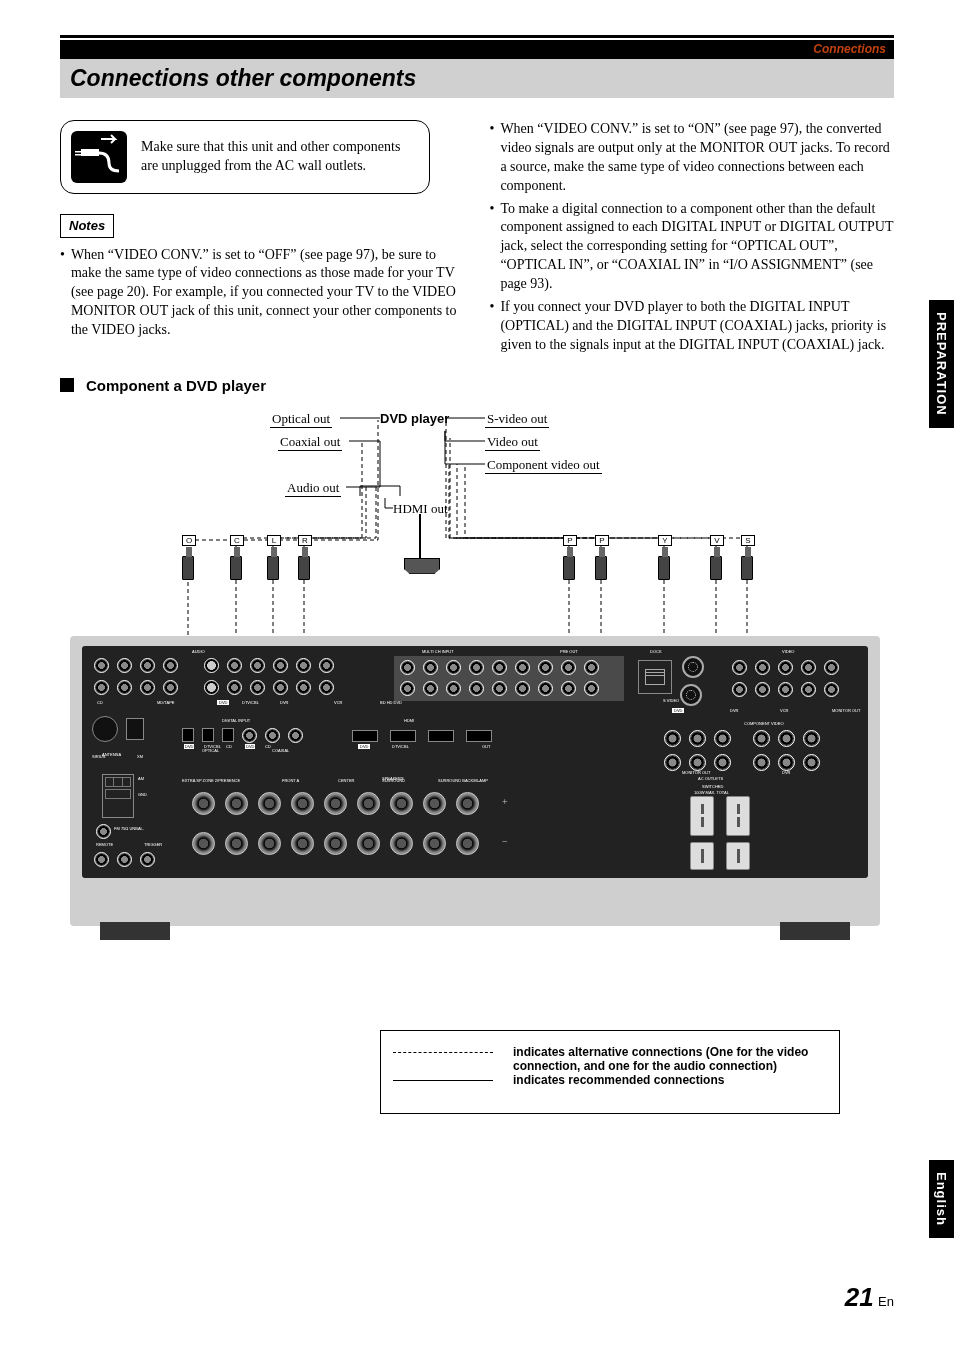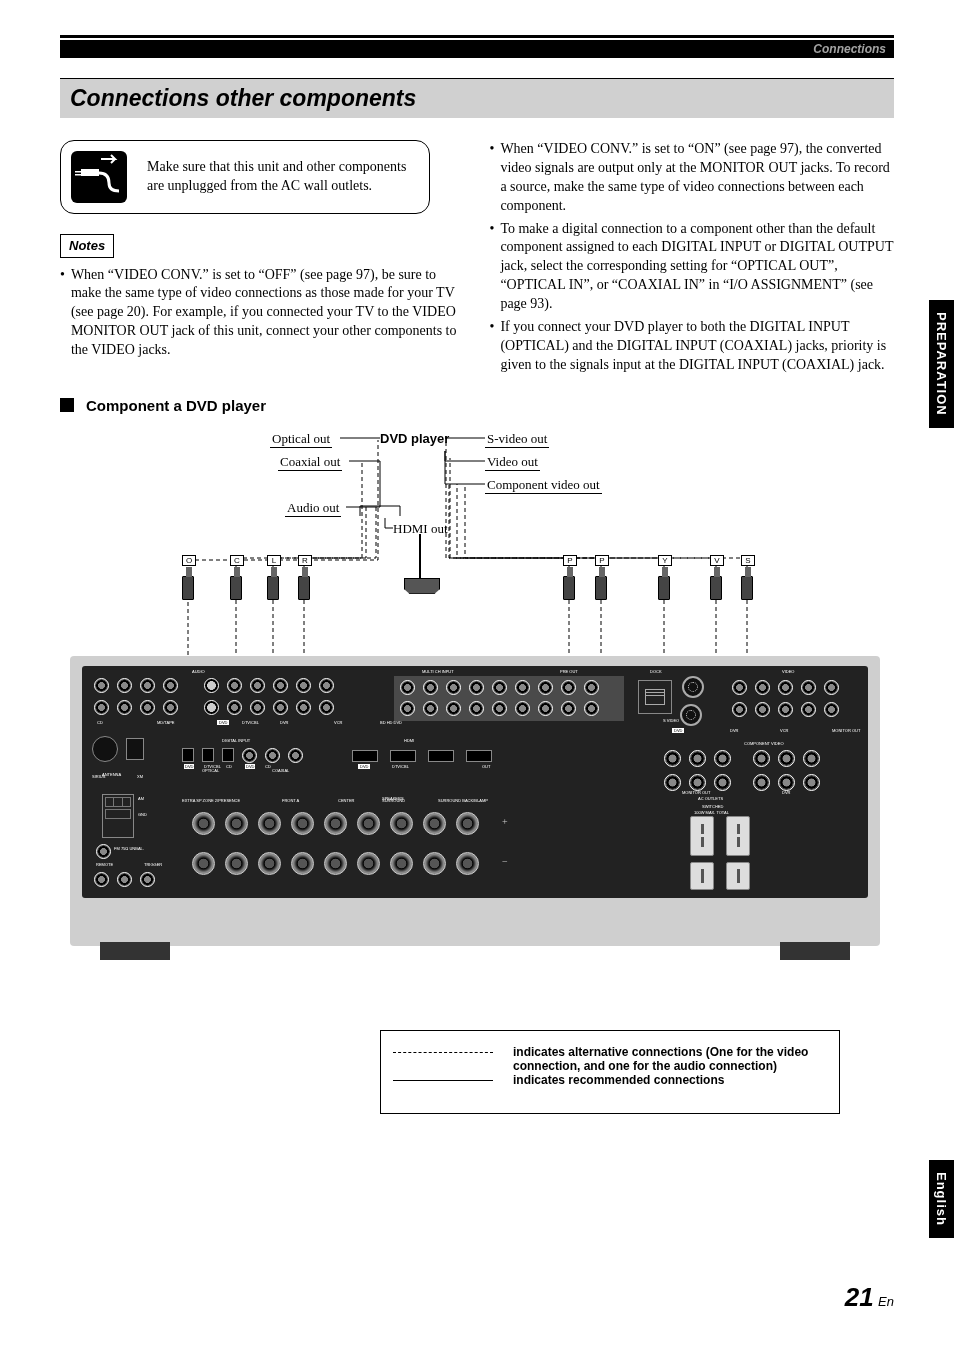--- a/index.html
+++ b/index.html
@@ -11,28 +11,27 @@
     color: #000;
     position: relative;
     padding: 35px 60px 40px 60px;
   }
   .header-line {
     border-top: 3px solid #000;
     margin-bottom: 2px;
   }
   .header-bar {
     background: #000;
-    color: #a3a3a3;
+    color: #c2410c;
     font-family: Arial, sans-serif;
     font-size: 12px;
     font-weight: bold;
     font-style: italic;
     text-align: right;
     padding: 2px 8px;
-    margin-bottom: 20px;
   }
   .title-bar {
     background: #d0d0d0;
     border-top: 1px solid #000;
     padding: 6px 10px;
     font-family: Arial, sans-serif;
     font-size: 23px;
     font-weight: bold;
     font-style: italic;
     margin-bottom: 22px;
@@ -40,21 +39,21 @@
   .two-col {
     display: flex;
     gap: 25px;
   }
   .col { flex: 1; font-size: 14px; line-height: 1.35; }
   .callout-box {
     border: 1px solid #000;
     border-radius: 14px;
     padding: 10px 14px 10px 10px;
     display: flex;
-    gap: 20px;
+    gap: 14px;
     align-items: center;
     margin-bottom: 20px;
     width: 370px;
   }
   .callout-icon {
     width: 56px; height: 52px;
     background: #000;
     border-radius: 6px;
     flex-shrink: 0;
     position: relative;
@@ -141,21 +140,21 @@
   }
   .tab-prep { top: 300px; }
   .tab-eng { top: 1160px; }
   .page-num {
     position: absolute;
     right: 60px;
     bottom: 35px;
     font-family: Arial, sans-serif;
   }
   .page-num .big { font-size: 26px; font-weight: bold; font-style: italic; }
-  .page-num .sm { font-size: 13px; font-style: italic; }
+  .page-num .sm { font-size: 13px; }
   .foot { position:absolute; width:70px; height:18px; background:#333; bottom:-14px; }
 </style>
 </head>
 <body>
 
 <div class="header-line"></div>
 <div class="header-bar">Connections</div>
 
 <div class="title-bar">Connections other components</div>
 

